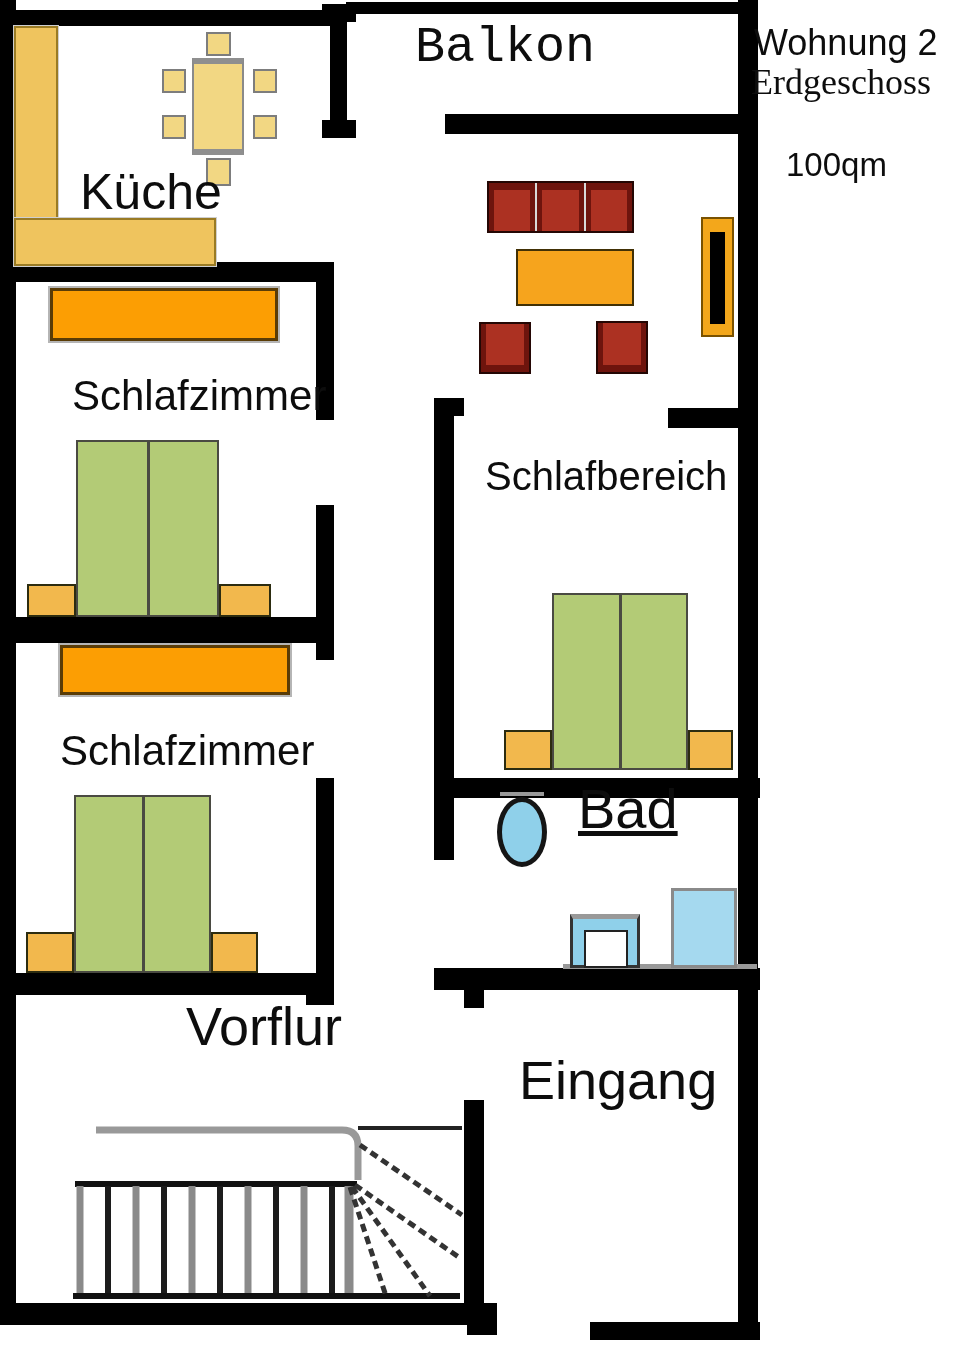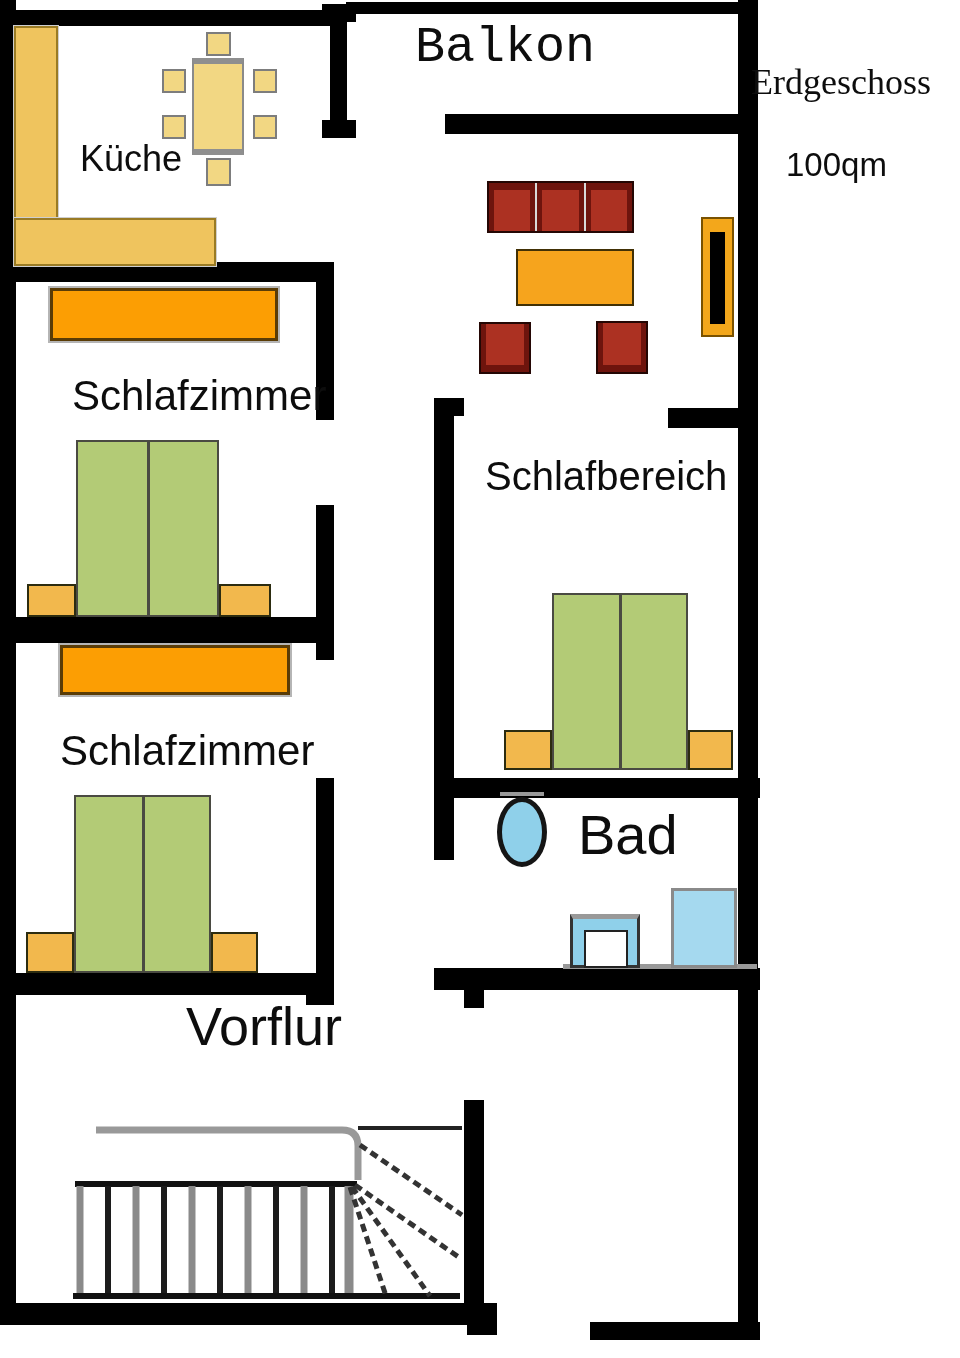--- a/index.html
+++ b/index.html
@@ -130,22 +130,24 @@
     <line x1="291" y1="68" x2="291" y2="176" stroke="#8a8a8a" stroke-width="9"></line>
     <line x1="15" y1="178" x2="402" y2="178" stroke="#111" stroke-width="6"></line>
     <line x1="302" y1="27" x2="404" y2="97" stroke="#333" stroke-width="5" stroke-dasharray="8 5"></line>
     <line x1="297" y1="67" x2="402" y2="140" stroke="#333" stroke-width="5" stroke-dasharray="8 5"></line>
     <line x1="294" y1="69" x2="372" y2="178" stroke="#333" stroke-width="5" stroke-dasharray="8 5"></line>
     <line x1="292" y1="69" x2="328" y2="178" stroke="#333" stroke-width="5" stroke-dasharray="8 5"></line>
   </svg>
   <div class="railband" style="left:16px;top:1140px;width:334px;height:40px;"></div>
 
   <div class="lbl" style="left:415px;top:22px;font-size:50px;font-family:Liberation Mono, monospace;">Balkon</div>
+  <div class="lbl" style="left:754px;top:24px;font-size:36px;">Wohnung 2</div>
   <div class="lbl" style="left:751px;top:64px;font-size:36px;font-family:Liberation Serif, serif;">Erdgeschoss</div>
   <div class="lbl" style="left:786px;top:148px;font-size:33px;">100qm</div>
-  <div class="lbl" style="left:80px;top:140px;font-size:36px;">Küche</div>
+  <div class="lbl" style="left:80px;top:166px;font-size:50px;">Küche</div>
   <div class="lbl" style="left:72px;top:374px;font-size:42px;">Schlafzimmer</div>
   <div class="lbl" style="left:60px;top:729px;font-size:42px;">Schlafzimmer</div>
   <div class="lbl" style="left:485px;top:456px;font-size:40px;">Schlafbereich</div>
-  <div class="lbl" style="left:578px;top:806px;font-size:56px;">Bad</div>
+  <div class="lbl" style="left:578px;top:780px;font-size:56px;text-decoration:underline;">Bad</div>
   <div class="lbl" style="left:186px;top:998px;font-size:54px;">Vorflur</div>
+  <div class="lbl" style="left:519px;top:1052px;font-size:54px;">Eingang</div>
 
 </div>
 
 </body></html>

